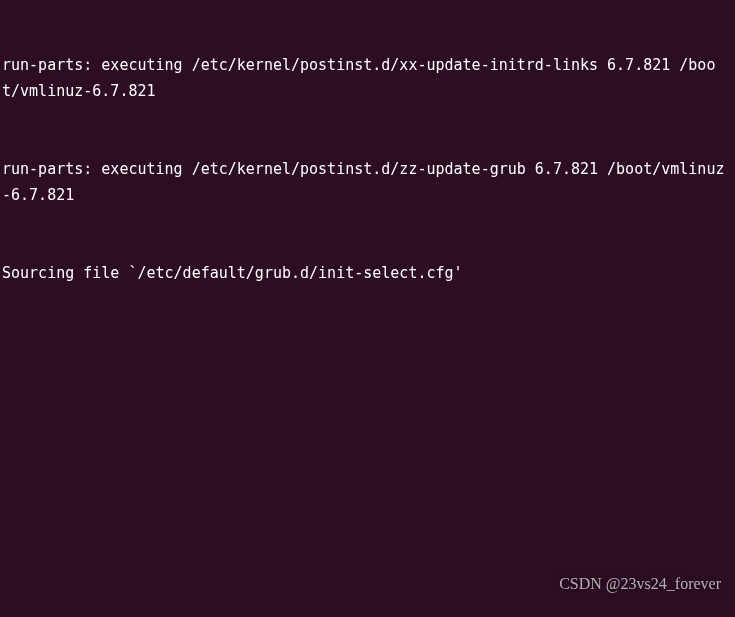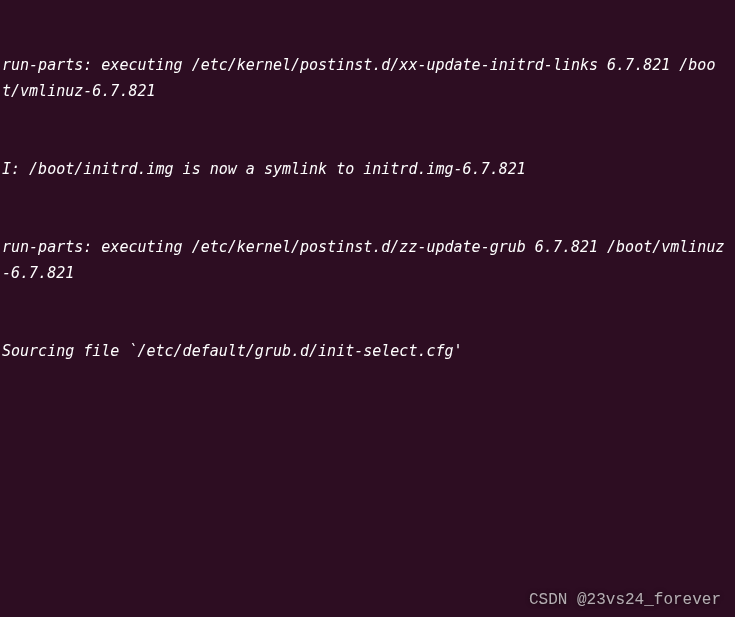--- a/index.html
+++ b/index.html
@@ -12,38 +12,37 @@
       height: 617px;
       padding: 0 2px;
       line-height: 26px;
       position: relative;
       overflow: hidden;
     }
     .terminal-output {
       white-space: pre-wrap;
       word-break: break-all;
     }
-    .line { display: block; font-style: italic; }
+    .line { display: block; }
     .watermark {
       position: absolute;
       right: 14px;
-      bottom: 4px;
-      font-family: Liberation Mono, monospace;
+      bottom: 20px;
+      font-family: Liberation Serif, serif;
       font-size: 16px;
       color: rgba(235, 235, 235, 0.72);
       text-shadow: 0 0 4px rgba(0,0,0,0.6);
       pointer-events: none;
     }
   </style>
 </head>
 <body>
 
 <div class="terminal-output">
   <span class="line">run-parts: executing /etc/kernel/postinst.d/xx-update-initrd-links 6.7.821 /boot/vmlinuz-6.7.821</span>
-  <span class="line">I: /boot/initrd.img is now a symlink to initrd.img-6.7.821</span>
   <span class="line">run-parts: executing /etc/kernel/postinst.d/zz-update-grub 6.7.821 /boot/vmlinuz-6.7.821</span>
   <span class="line">Sourcing file `/etc/default/grub.d/init-select.cfg'</span>
   
   
   
   
   
   
   
   

